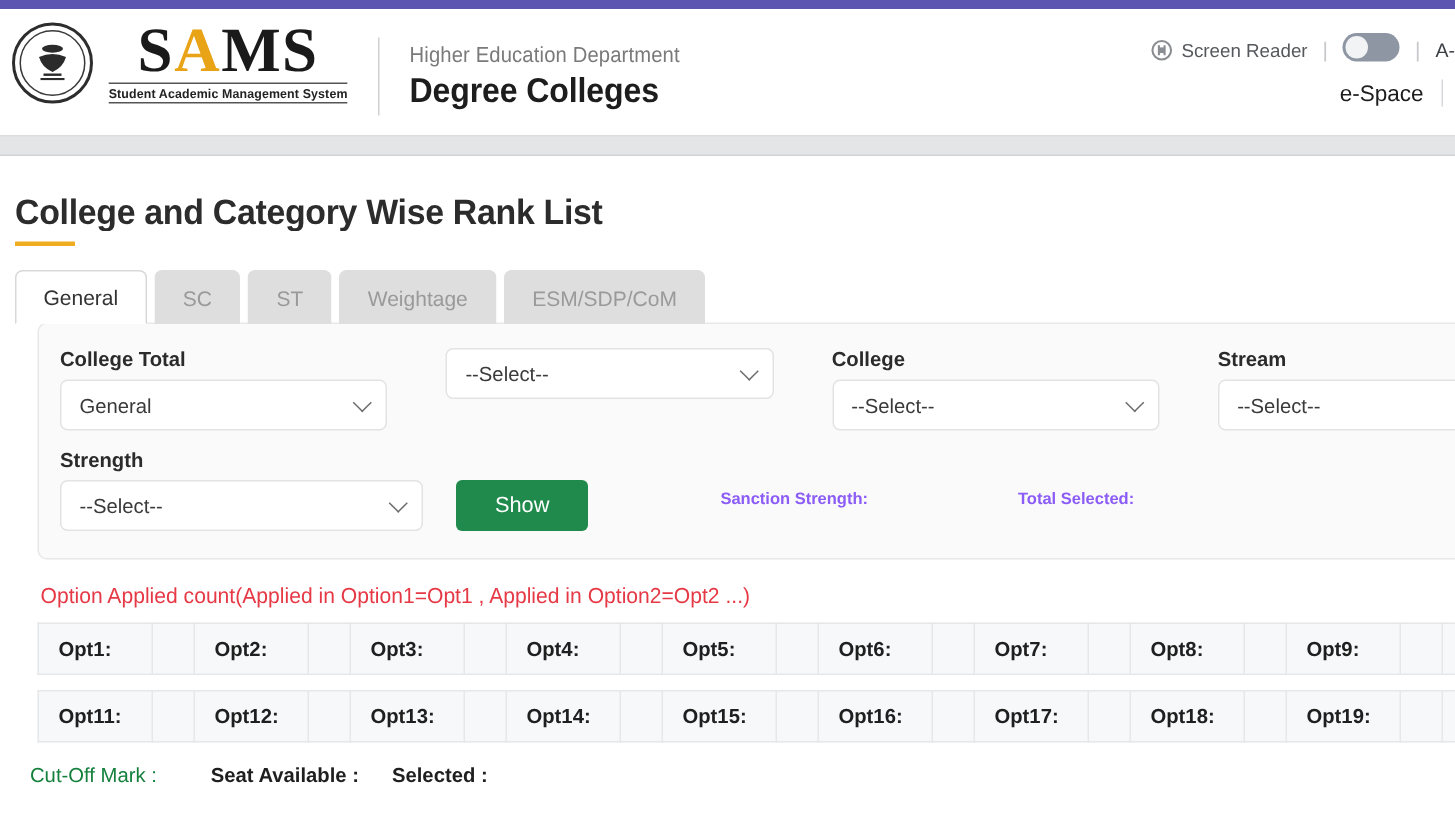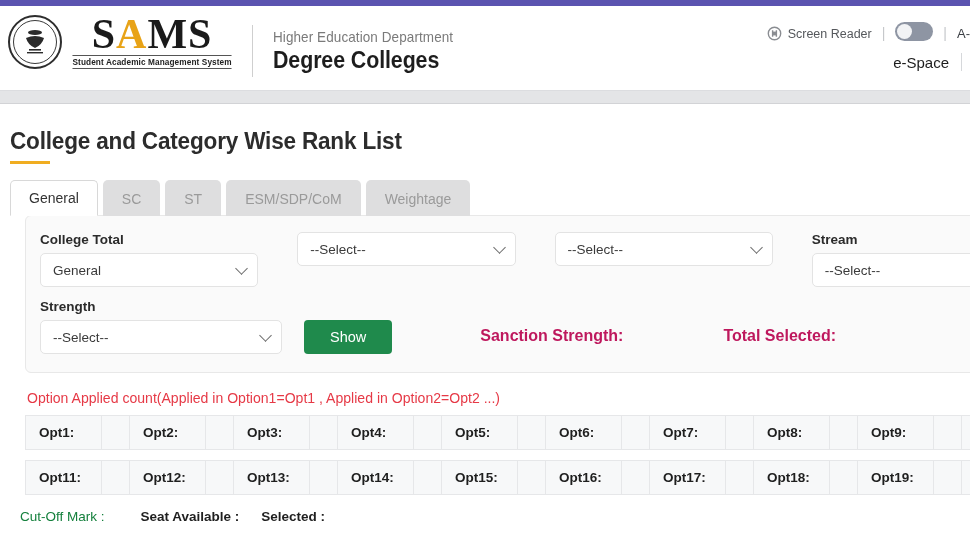--- a/index.html
+++ b/index.html
@@ -279,23 +279,23 @@
     border: none;
     border-radius: 4px;
     font-size: 14.5px;
     font-family: "Liberation Sans", sans-serif;
     cursor: pointer;
     display: flex;
     align-items: center;
   }
 
   .stat {
-    font-size: 16px;
-    font-weight: 700;
-    color: #be185d;
+    font-size: 11px;
+    font-weight: 700;
+    color: #8b5cf6;
     margin-top: 28px;
   }
   .stat.sanction { margin-left: 88px; }
   .stat.total { margin-left: 100px; }
 
   
   .note {
     color: #e63946;
     font-size: 14.5px;
     font-weight: 400;
@@ -404,22 +404,22 @@
 
   <div>
     <div class="page-title">College and Category Wise Rank List</div>
     <div class="title-underline"></div>
   </div>
 
   <div class="tabs">
     <div class="tab active">General</div>
     <div class="tab">SC</div>
     <div class="tab">ST</div>
+    <div class="tab">Weightage</div>
     <div class="tab">ESM/SDP/CoM</div>
-    <div class="tab">Weightage</div>
   </div>
 
   <div class="filter-panel">
 
     <div class="filter-row">
       <div class="field">
         <span class="field-lbl">College Total</span>
         <div class="select-box">
           <span>General</span>
           <span class="chev"></span>
@@ -431,20 +431,21 @@
       <div class="field">
         <div class="select-box">
           <span>--Select--</span>
           <span class="chev"></span>
         </div>
       </div>
 
       <div class="gap-48"></div>
 
       <div class="field">
+        <span class="field-lbl">College</span>
         <div class="select-box">
           <span>--Select--</span>
           <span class="chev"></span>
         </div>
       </div>
 
       <div class="gap-48"></div>
 
       <div class="field">
         <span class="field-lbl">Stream</span>

